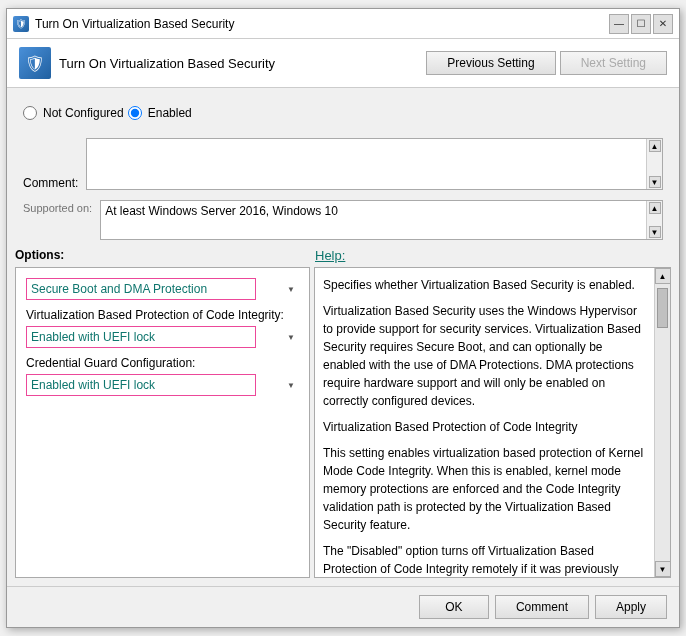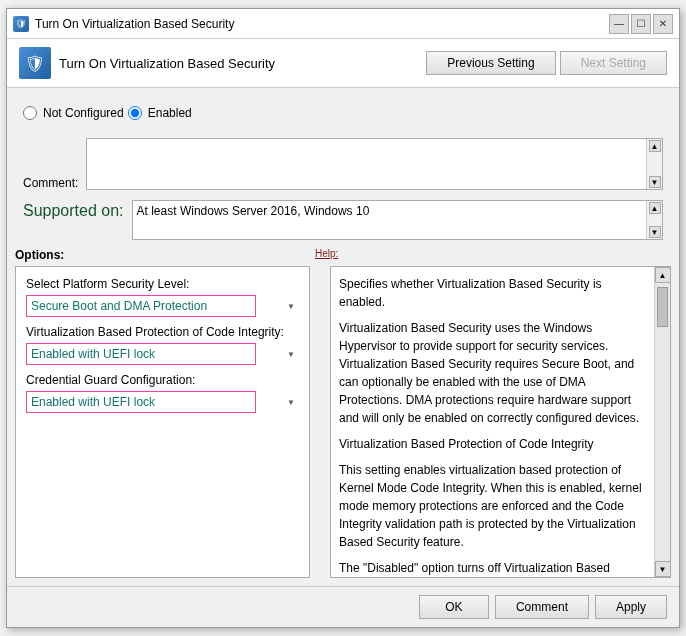--- a/index.html
+++ b/index.html
@@ -147,22 +147,22 @@
 
     .supported-section {
       display: flex;
       align-items: flex-start;
       padding: 4px 16px 8px 16px;
       gap: 8px;
       background: #f0f0f0;
       flex-shrink: 0;
     }
     .supported-label {
-      font-size: 16px;
-      color: #14532d;
+      font-size: 11px;
+      color: #737373;
       white-space: nowrap;
       padding-top: 2px;
     }
     .supported-box {
       flex: 1;
       border: 1px solid #aaa;
       background: #fff;
       height: 40px;
       position: relative;
       display: flex;
@@ -208,22 +208,22 @@
       flex-shrink: 0;
     }
     .options-label {
       width: 300px;
       font-size: 12px;
       color: #000;
       font-weight: bold;
     }
     .help-label {
       flex: 1;
-      font-size: 10px;
-      color: #7f1d1d;
+      font-size: 13px;
+      color: #0f766e;
       text-decoration: underline;
     }
 
     .main-content {
       flex: 1;
       display: flex;
       gap: 0;
       padding: 0 8px 8px 8px;
       overflow: hidden;
     }
@@ -268,21 +268,21 @@
       right: 4px;
       pointer-events: none;
       font-size: 8px;
       color: #555;
     }
 
     .help-panel {
       flex: 1;
       border: 1px solid #aaa;
       background: #fff;
-      margin-left: 20px;
+      margin-left: 4px;
       position: relative;
       overflow: hidden;
     }
     .help-text-content {
       padding: 8px;
       font-size: 12px;
       color: #000;
       line-height: 1.5;
       height: 100%;
       overflow: hidden;
@@ -448,21 +448,20 @@
   <div class="options-help-row">
     <span class="options-label">Options:</span>
     <span class="help-label">Help:</span>
   </div>
 
   <div class="main-content">
 
     <div class="options-panel">
 
       <div class="option-group">
-        <span class="option-label">Select Platform Security Level:</span>
         <div class="select-wrapper">
           <select class="select-box">
             <option>Secure Boot and DMA Protection</option>
             <option>Secure Boot only</option>
           </select>
           <span class="select-arrow">▼</span>
         </div>
       </div>
 
       <div class="option-group">

